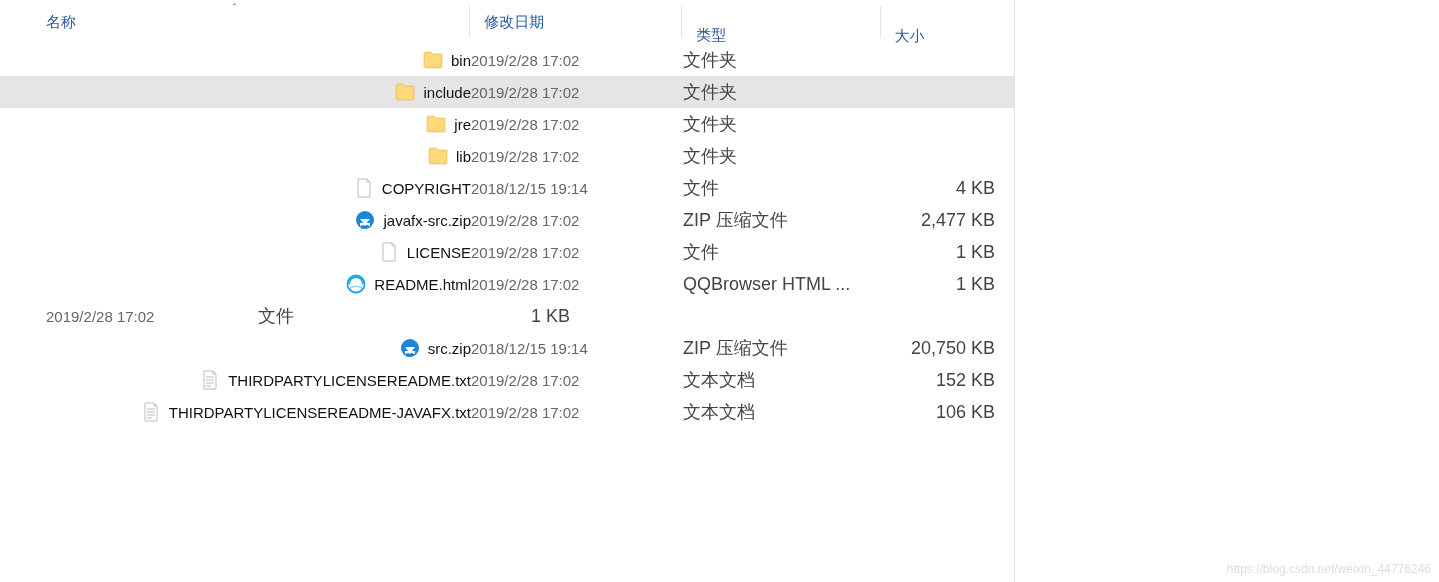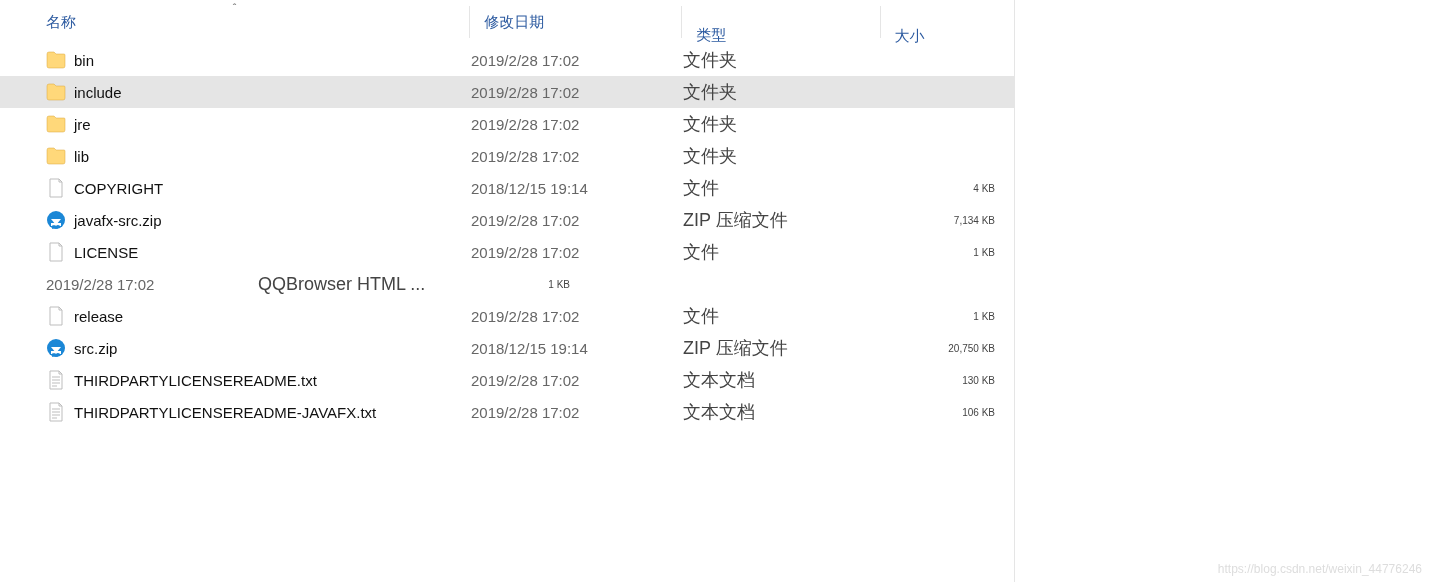--- a/index.html
+++ b/index.html
@@ -20,28 +20,28 @@
     .hdr .sep { width:1px; height:32px; background:#e5e5e5; align-self:center; }
     .col-name { width:471px; }
     .col-date { width:212px; }
     .col-type { width:198px;margin-top:27px; }
     .col-size { width:134px; padding-right:10px;margin-top:28px; }
 
     
     .rows { }
     .row { display:flex; align-items:center; height:32px; padding-left:46px; }
     .row.selected { background:#e5e5e5; }
-    .c-name { width:425px; display:flex; align-items:center; gap:8px; color:#111; }
+    .c-name { width:425px; display:flex; align-items:center; gap:8px; color:#111;justify-content:flex-end; }
     .c-date { width:212px; color:#666; font-size:15px; }
     .c-type { width:198px; color:#444; font-size:18px; }
-    .c-size { width:120px; color:#444; font-size:10px; text-align:right; padding-right:6px; }
+    .c-size { width:120px; color:#444; font-size:18px; text-align:right; padding-right:6px; }
     .ic { width:20px; height:20px; flex-shrink:0; }
 
     
-    .wm { position:absolute; right:17px; bottom:6px; color:#ddd; font-size:12px;
+    .wm { position:absolute; right:8px; bottom:6px; color:#ddd; font-size:12px;
           font-family:Arial,sans-serif; }
   </style>
 </head>
 <body>
 
 <div class="panel">
   <div class="hdr">
     <div class="hdr-cell col-name">
       <span>名称</span>
       <span class="sort">ˆ</span>
@@ -118,45 +118,45 @@
       </div>
       <div class="row">
         <div class="c-name">
           <svg class="ic" viewBox="0 0 20 20">
             <use href="#i-zip"></use>
           </svg>
           <span>javafx-src.zip</span>
         </div>
         <div class="c-date">2019/2/28 17:02</div>
         <div class="c-type">ZIP 压缩文件</div>
-        <div class="c-size">7,134 KB</div>
+        <div class="c-size">2,477 KB</div>
       </div>
       <div class="row">
         <div class="c-name">
           <svg class="ic" viewBox="0 0 20 20">
             <use href="#i-file"></use>
           </svg>
           <span>LICENSE</span>
         </div>
         <div class="c-date">2019/2/28 17:02</div>
         <div class="c-type">文件</div>
         <div class="c-size">1 KB</div>
       </div>
       <div class="row">
+        <div class="c-name">
+          <svg class="ic" viewBox="0 0 20 20">
+            <use href="#i-html"></use>
+          </svg>
+          <span>README.html</span>
+        </div>
         <div class="c-date">2019/2/28 17:02</div>
         <div class="c-type">QQBrowser HTML ...</div>
         <div class="c-size">1 KB</div>
       </div>
       <div class="row">
-        <div class="c-name">
-          <svg class="ic" viewBox="0 0 20 20">
-            <use href="#i-file"></use>
-          </svg>
-          <span>release</span>
-        </div>
         <div class="c-date">2019/2/28 17:02</div>
         <div class="c-type">文件</div>
         <div class="c-size">1 KB</div>
       </div>
       <div class="row">
         <div class="c-name">
           <svg class="ic" viewBox="0 0 20 20">
             <use href="#i-zip"></use>
           </svg>
           <span>src.zip</span>
@@ -167,21 +167,21 @@
       </div>
       <div class="row">
         <div class="c-name">
           <svg class="ic" viewBox="0 0 20 20">
             <use href="#i-txt"></use>
           </svg>
           <span>THIRDPARTYLICENSEREADME.txt</span>
         </div>
         <div class="c-date">2019/2/28 17:02</div>
         <div class="c-type">文本文档</div>
-        <div class="c-size">130 KB</div>
+        <div class="c-size">152 KB</div>
       </div>
       <div class="row">
         <div class="c-name">
           <svg class="ic" viewBox="0 0 20 20">
             <use href="#i-txt"></use>
           </svg>
           <span>THIRDPARTYLICENSEREADME-JAVAFX.txt</span>
         </div>
         <div class="c-date">2019/2/28 17:02</div>
         <div class="c-type">文本文档</div>

